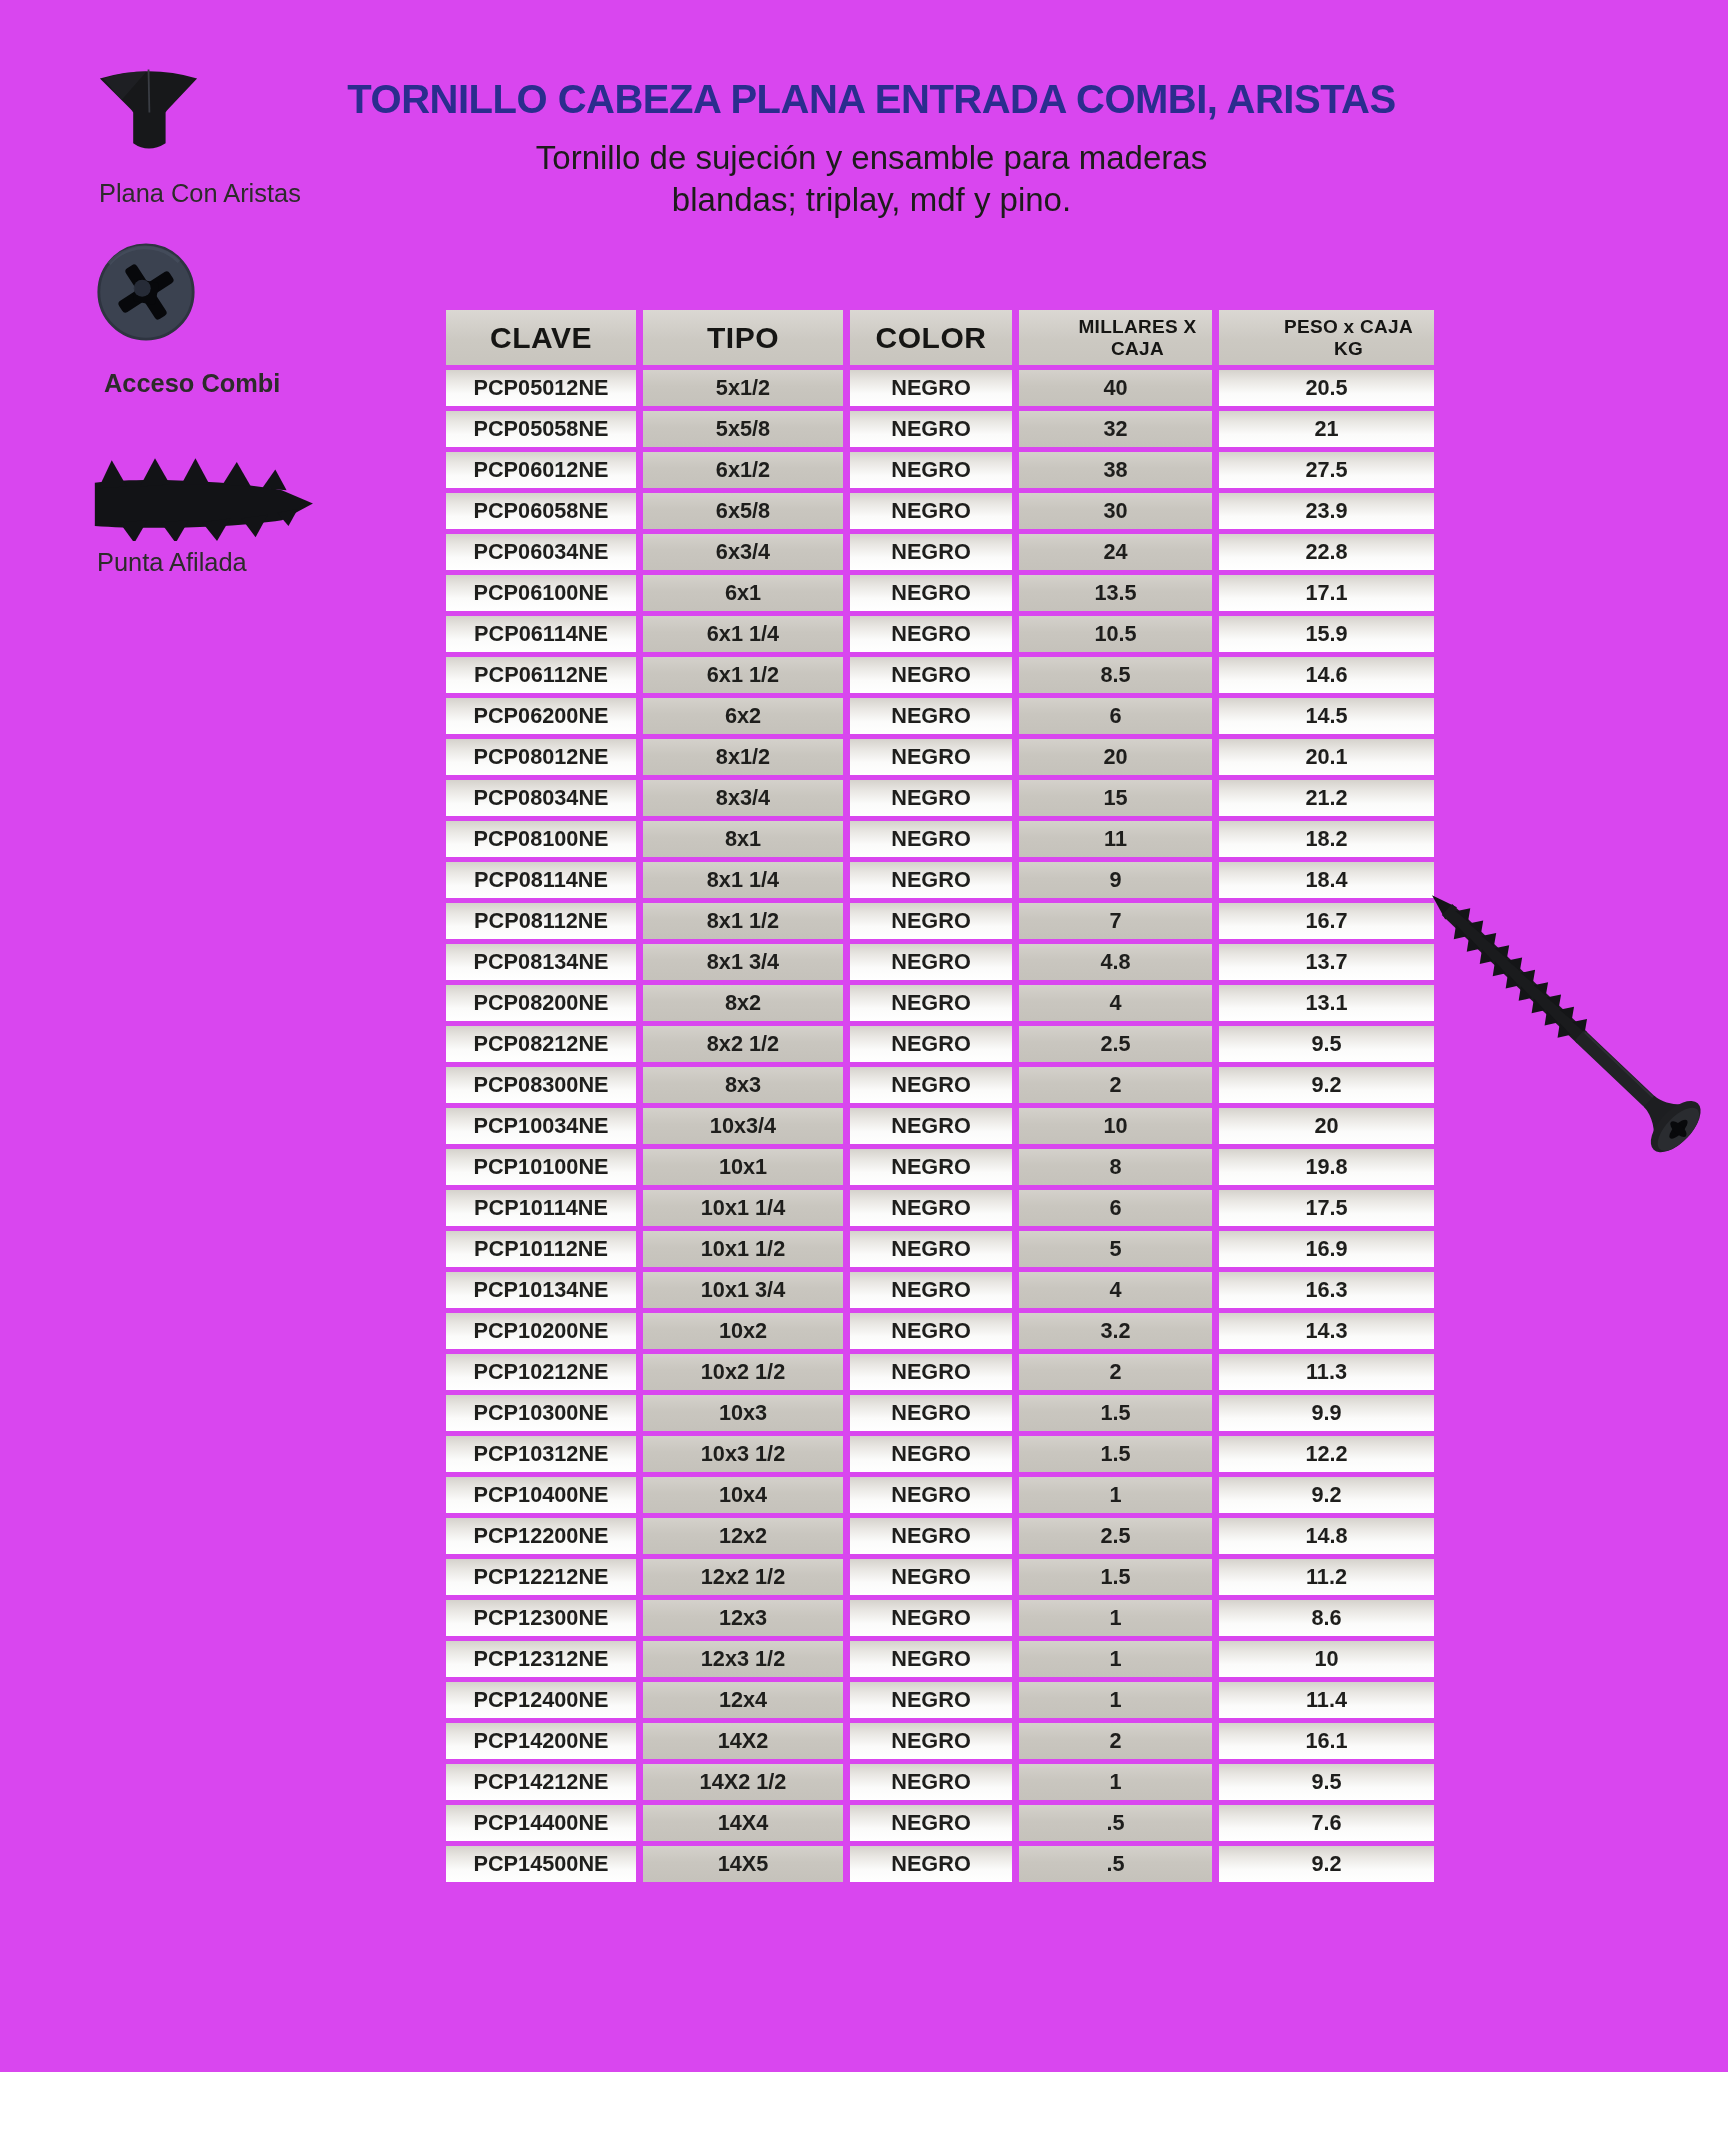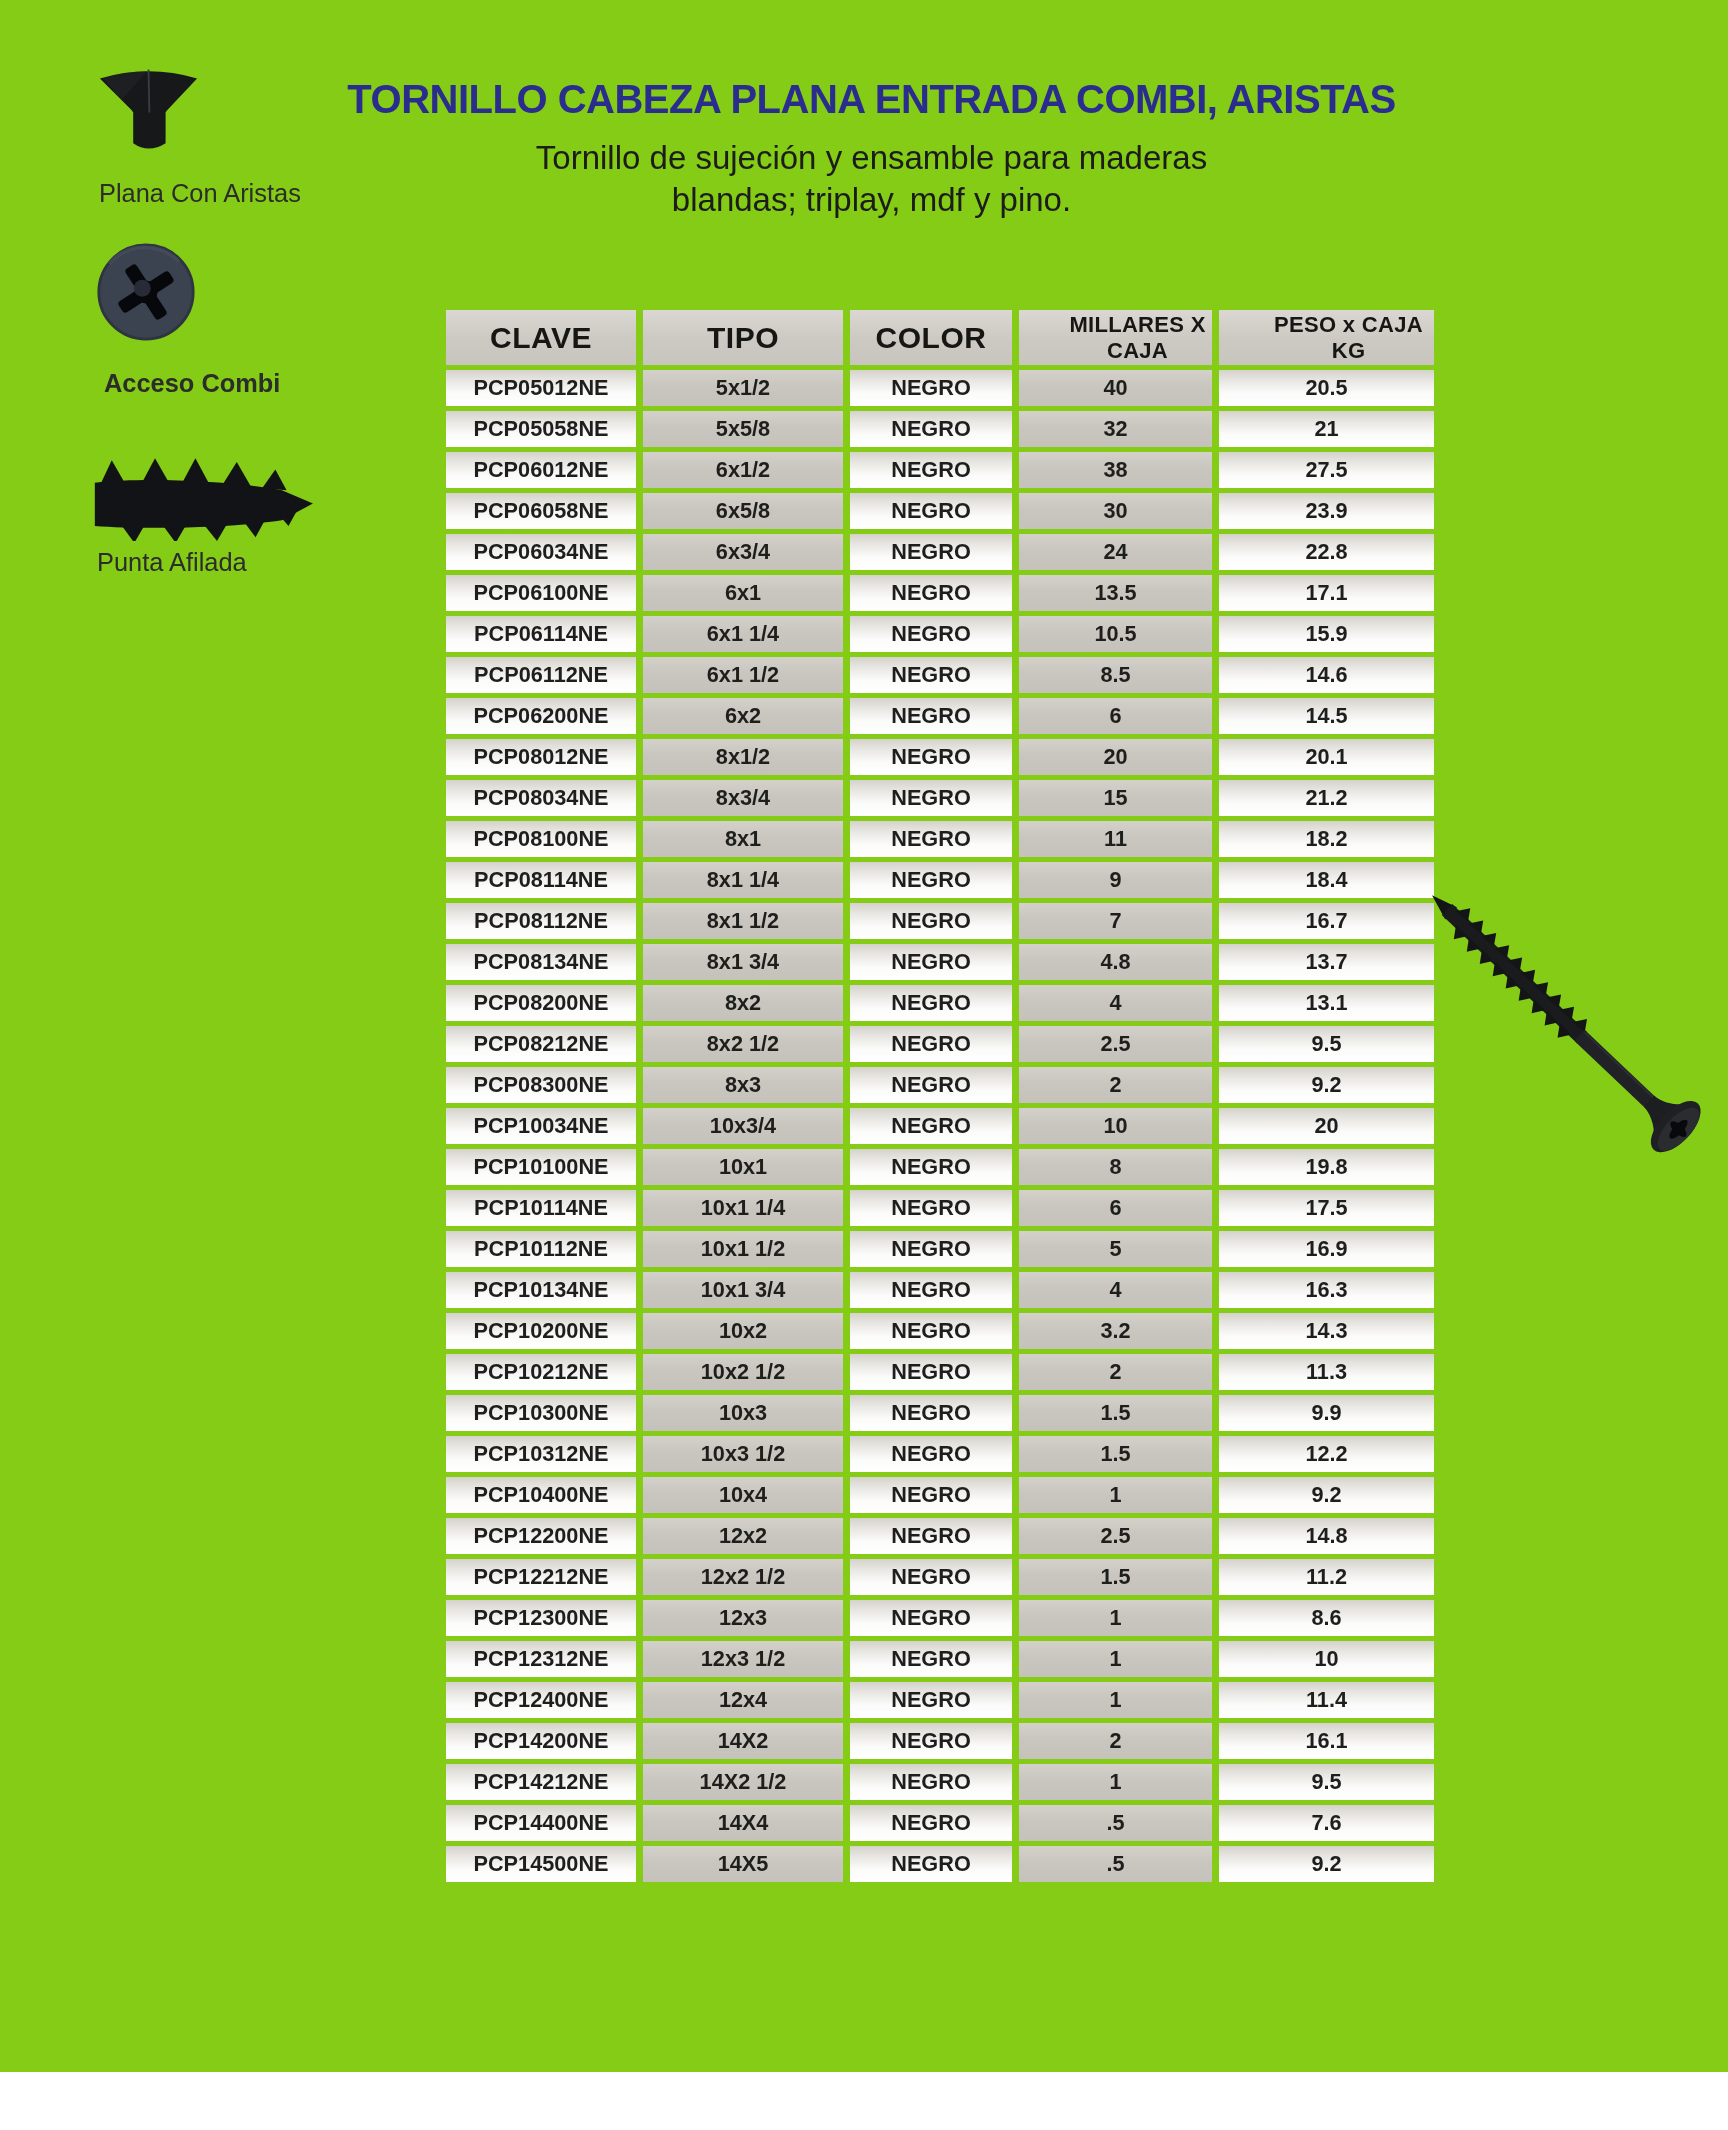--- a/index.html
+++ b/index.html
@@ -1,20 +1,20 @@
 <!DOCTYPE html>
 <html style="font-size:15px"><head>
 <meta charset="utf-8">
 <style>
   html,body{margin:0;padding:0;background:#ffffff;}
   .page{
     position:relative;
     width:1729px;
     height:2072px;
-    background:#84cc16;
+    background:#d946ef;
     overflow:hidden;
     font-family:"Liberation Sans", sans-serif;
     color:#1d1d1b;
     text-decoration:underline;
   }
 
   
   .title{
     position:absolute;
     left:217px; top:77px; width:1309px;
@@ -64,21 +64,21 @@
     height:55px;
     background:linear-gradient(180deg,#dbd8d3 0%,#ccc9c2 55%,#c8c5be 100%);
     color:#161614;
     font-weight:900;
     text-align:center;
     vertical-align:middle;
     padding:0;
     margin-left:36px;
   }
   th.hdr-big{font-size:30px;letter-spacing:0.5px;}
-  th.hdr-small{font-size:22px;line-height:1.15;letter-spacing:0.3px;padding-left:44px;}
+  th.hdr-small{font-size:19px;line-height:1.15;letter-spacing:0.3px;padding-left:44px;}
   th.hdr-small .hdr-inner{display:inline-block;max-width:155px;}
   td.cell{
     height:36px;
     text-align:center;
     vertical-align:middle;
     font-size:21.7px;
     font-weight:700;
     color:#1e1e1c;
     padding:0;
     overflow:hidden;

